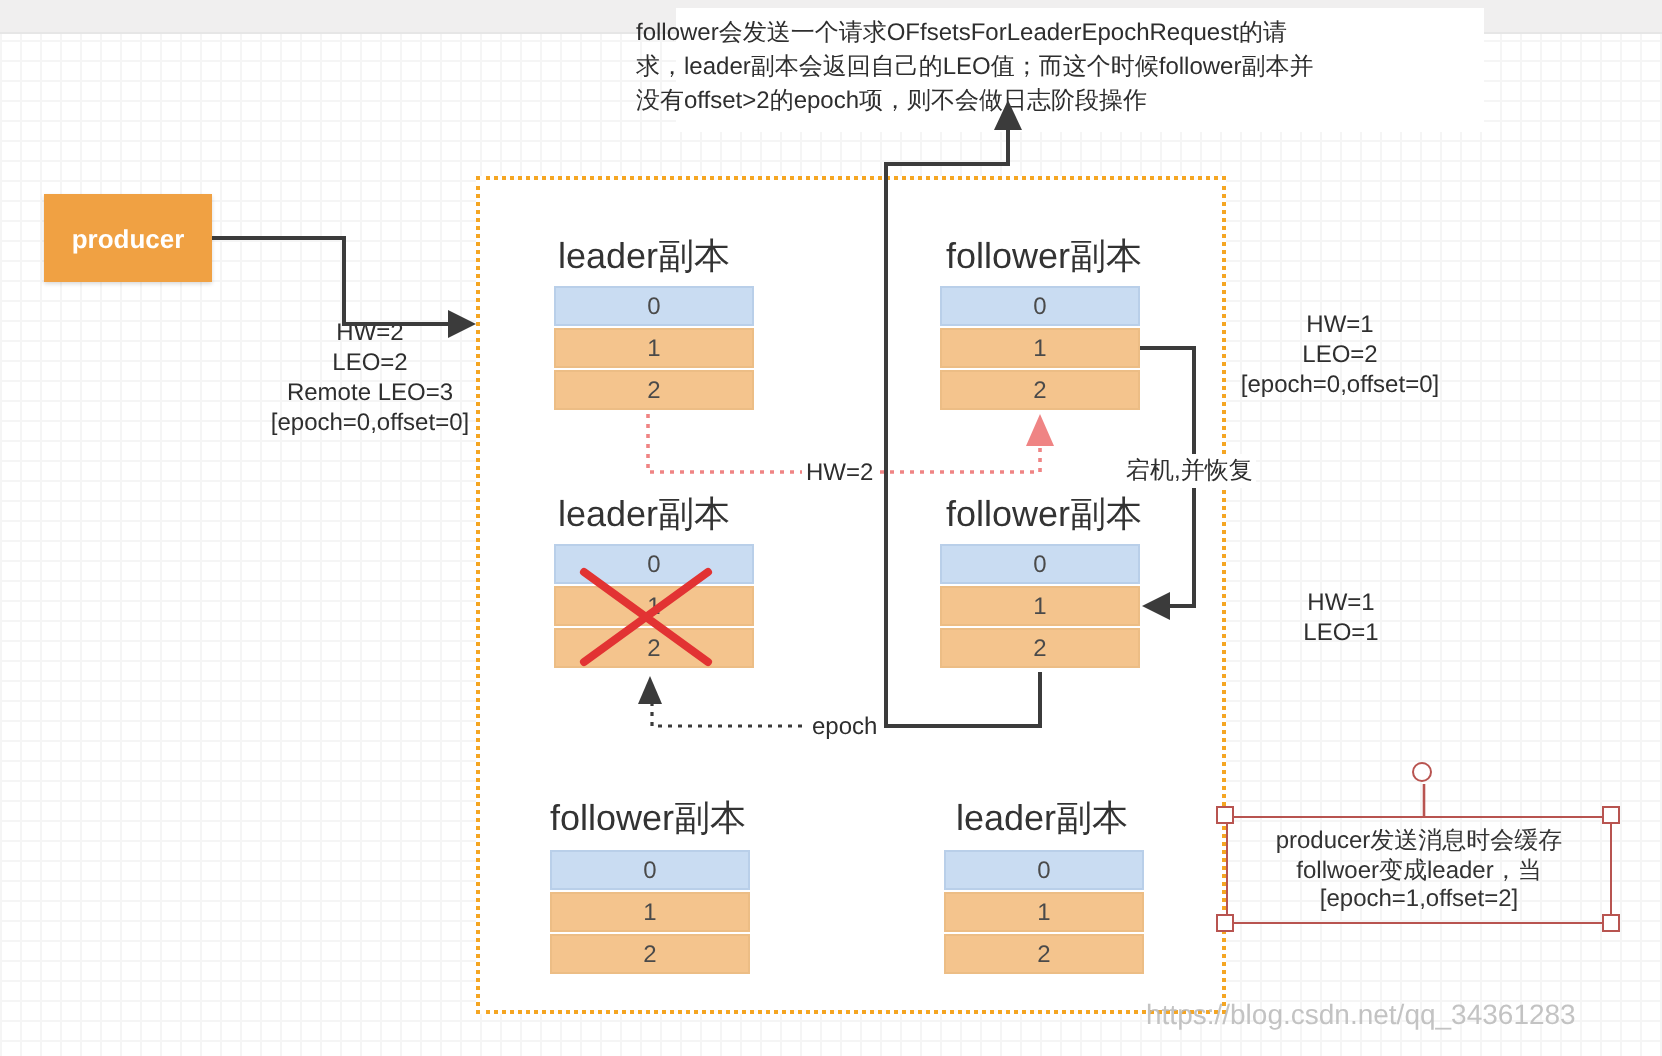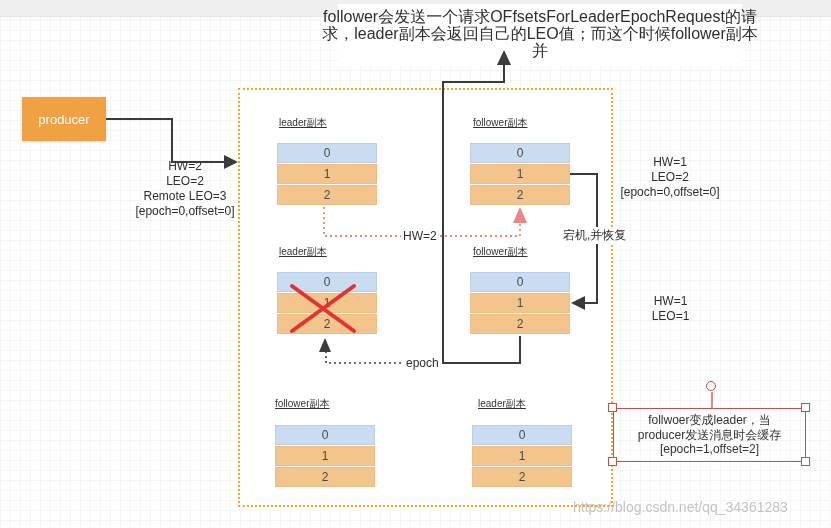--- a/index.html
+++ b/index.html
@@ -10,55 +10,56 @@
     background-image:
       linear-gradient(var(--grid_minor) 1px, transparent 1px),
       linear-gradient(90deg, var(--grid_minor) 1px, transparent 1px),
       linear-gradient(var(--grid_major) 1px, transparent 1px),
       linear-gradient(90deg, var(--grid_major) 1px, transparent 1px);
     background-size:10px 10px,10px 10px,30px 30px,30px 30px;
   }
   .abs{position:absolute;}
   .topstrip{left:0;top:0;width:831px;height:16px;background:#f0efef;border-bottom:1px solid #e6e6e6;}
   .topnote-bg{left:338px;top:4px;width:404px;height:62px;background:#fff;}
-  .topnote{left:318px;top:8px;width:444px;text-align:center;font-size:16px;line-height:17px;color:#2e2e2e;}
+  .topnote{left:318px;top:8px;width:444px;font-size:12px;line-height:17px;color:#2e2e2e;}
   .producer{
     left:22px;top:97px;width:84px;height:44px;background:var(--producer_fill);
-    color:#fff;font-weight:normal;font-size:13px;display:flex;align-items:center;justify-content:center;
+    color:#fff;font-weight:bold;font-size:13px;display:flex;align-items:center;justify-content:center;
     box-shadow:0 1px 2px rgba(0,0,0,0.15);
   }
   .container-box{
     left:238px;top:88px;width:375px;height:419px;background:#fff;
     border:2px dotted var(--container_border);box-sizing:border-box;
   }
   .stats{font-size:12px;line-height:15px;text-align:center;color:#2e2e2e;}
   .block{width:100px;display:flex;flex-direction:column;gap:1px;}
   .cell{height:20px;font-size:12px;color:#4a4a4a;display:flex;align-items:center;justify-content:center;box-sizing:border-box;}
   .cell.blue{background:var(--cell_blue);border:1px solid #b9cfe9;}
   .cell.orange{background:var(--cell_orange);border:1px solid #ecbd85;}
-  .block-label{font-size:10px;color:#333;text-decoration:underline;}
+  .block-label{font-size:18px;color:#333;}
   .line-label{font-size:12px;color:#2e2e2e;background:#fff;padding:0 2px;white-space:nowrap;}
   .sel-box{left:613px;top:408px;width:193px;height:54px;border:1px solid var(--selection);box-sizing:border-box;
     display:flex;flex-direction:column;justify-content:center;text-align:center;font-size:12px;line-height:14.5px;color:#333;}
   .handle{width:7px;height:7px;background:#fff;border:1.5px solid var(--selection);box-sizing:content-box;}
   .rot-handle{width:8px;height:8px;border-radius:50%;background:#fff;border:1.5px solid var(--selection);}
   .watermark{left:573px;top:499px;font-size:14px;color:rgba(185,185,185,0.85);white-space:nowrap;}
   svg.connectors{left:0;top:0;pointer-events:none;}
 </style>
 </head>
 <body>
 
 <div class="canvas">
 
   <div class="abs topstrip"></div>
 
   <div class="abs topnote-bg"></div>
   <div class="abs topnote">
     <div>follower会发送一个请求OFfsetsForLeaderEpochRequest的请</div>
     <div>求，leader副本会返回自己的LEO值；而这个时候follower副本并</div>
+    <div>没有offset&gt;2的epoch项，则不会做日志阶段操作</div>
   </div>
 
   <div class="abs producer">
     <span>producer</span>
   </div>
 
   <div class="abs stats" style="left:105px;top:159px;width:160px;">
     <div>HW=2</div>
     <div>LEO=2</div>
     <div>Remote LEO=3</div>
@@ -135,22 +136,22 @@
     <div>HW=1</div>
     <div>LEO=2</div>
     <div>[epoch=0,offset=0]</div>
   </div>
   <div class="abs stats" style="left:618px;top:294px;width:105px;">
     <div>HW=1</div>
     <div>LEO=1</div>
   </div>
 
   <div class="abs sel-box">
+    <div>producer发送消息时会缓存</div>
     <div>follwoer变成leader，当</div>
-    <div>producer发送消息时会缓存</div>
     <div>[epoch=1,offset=2]</div>
   </div>
   <div class="abs handle" style="left:608px;top:403px;"></div>
   <div class="abs handle" style="left:801px;top:403px;"></div>
   <div class="abs handle" style="left:608px;top:457px;"></div>
   <div class="abs handle" style="left:801px;top:457px;"></div>
   <div class="abs rot-handle" style="left:706px;top:381px;"></div>
 
   <div class="abs watermark">https://blog.csdn.net/qq_34361283</div>
 

